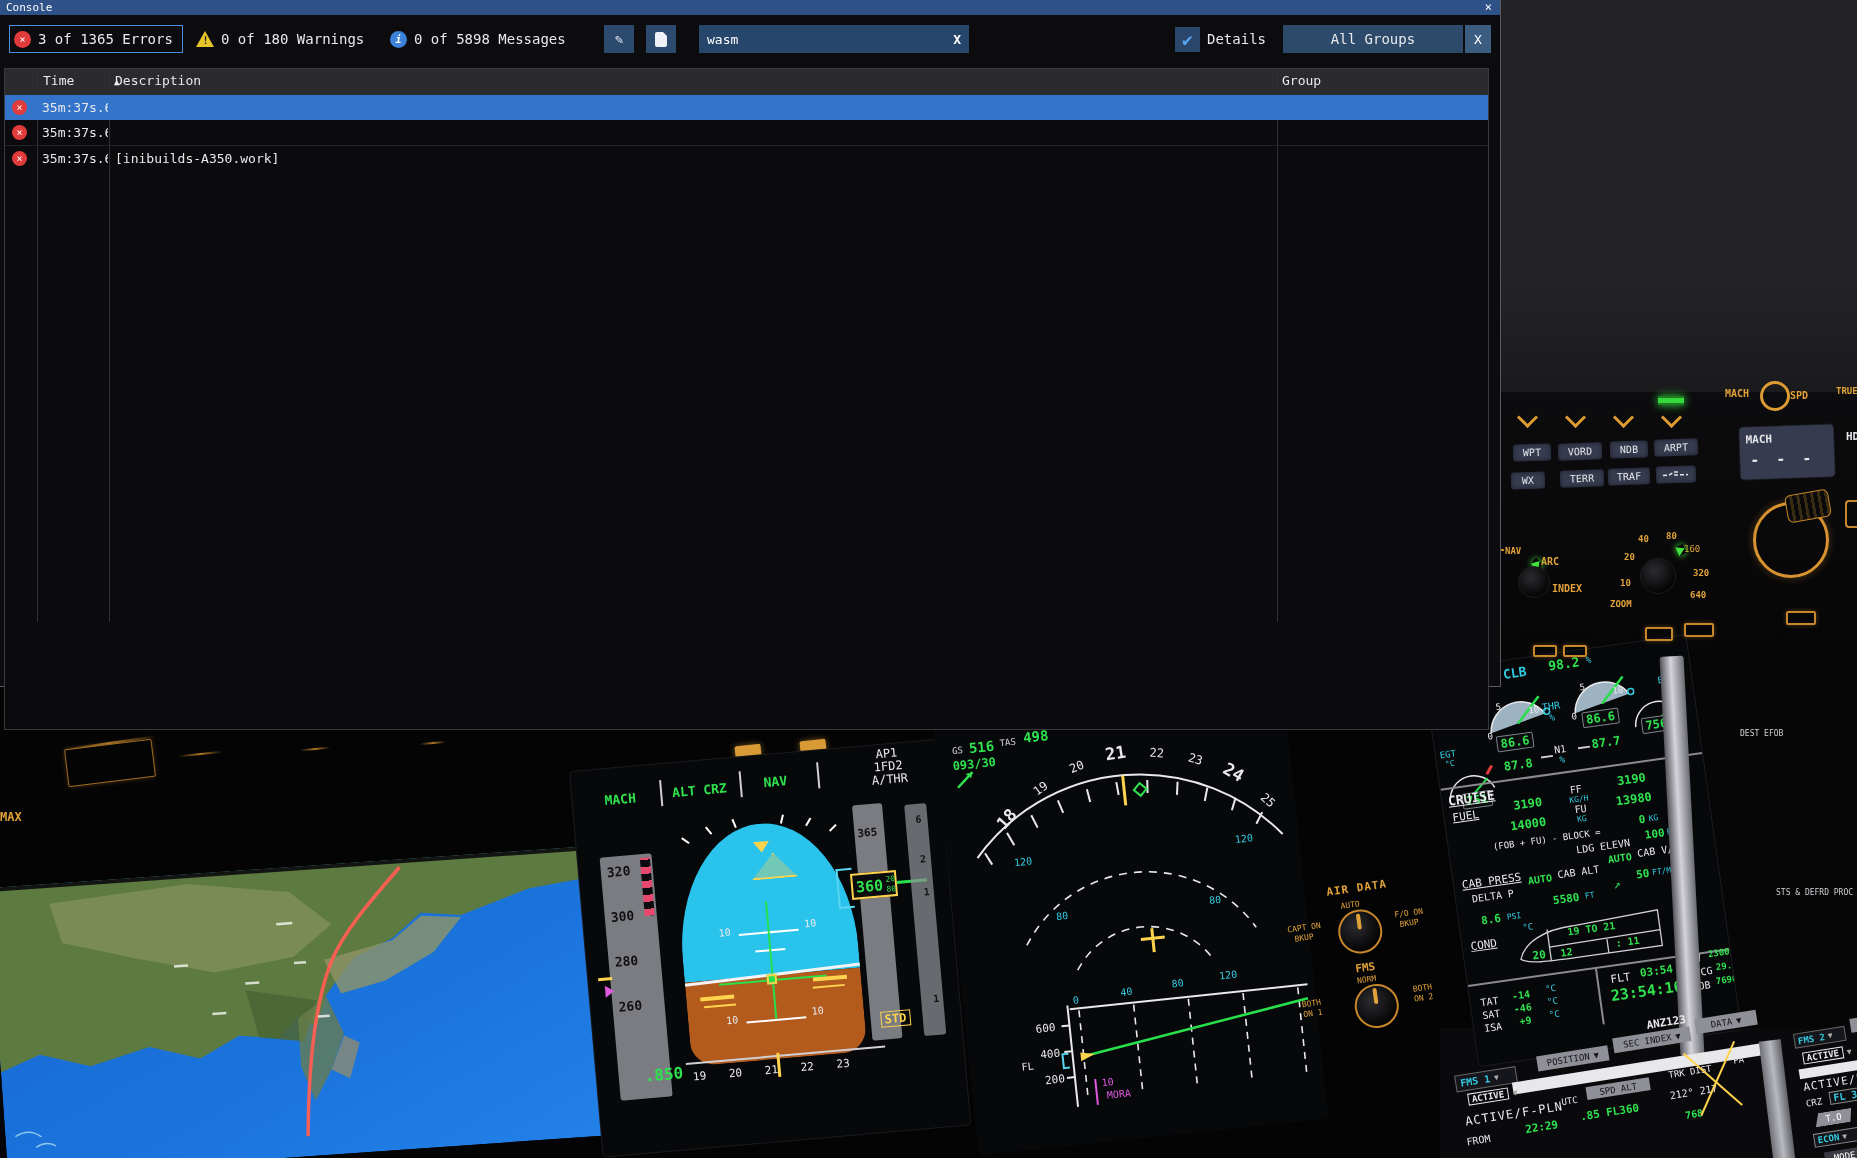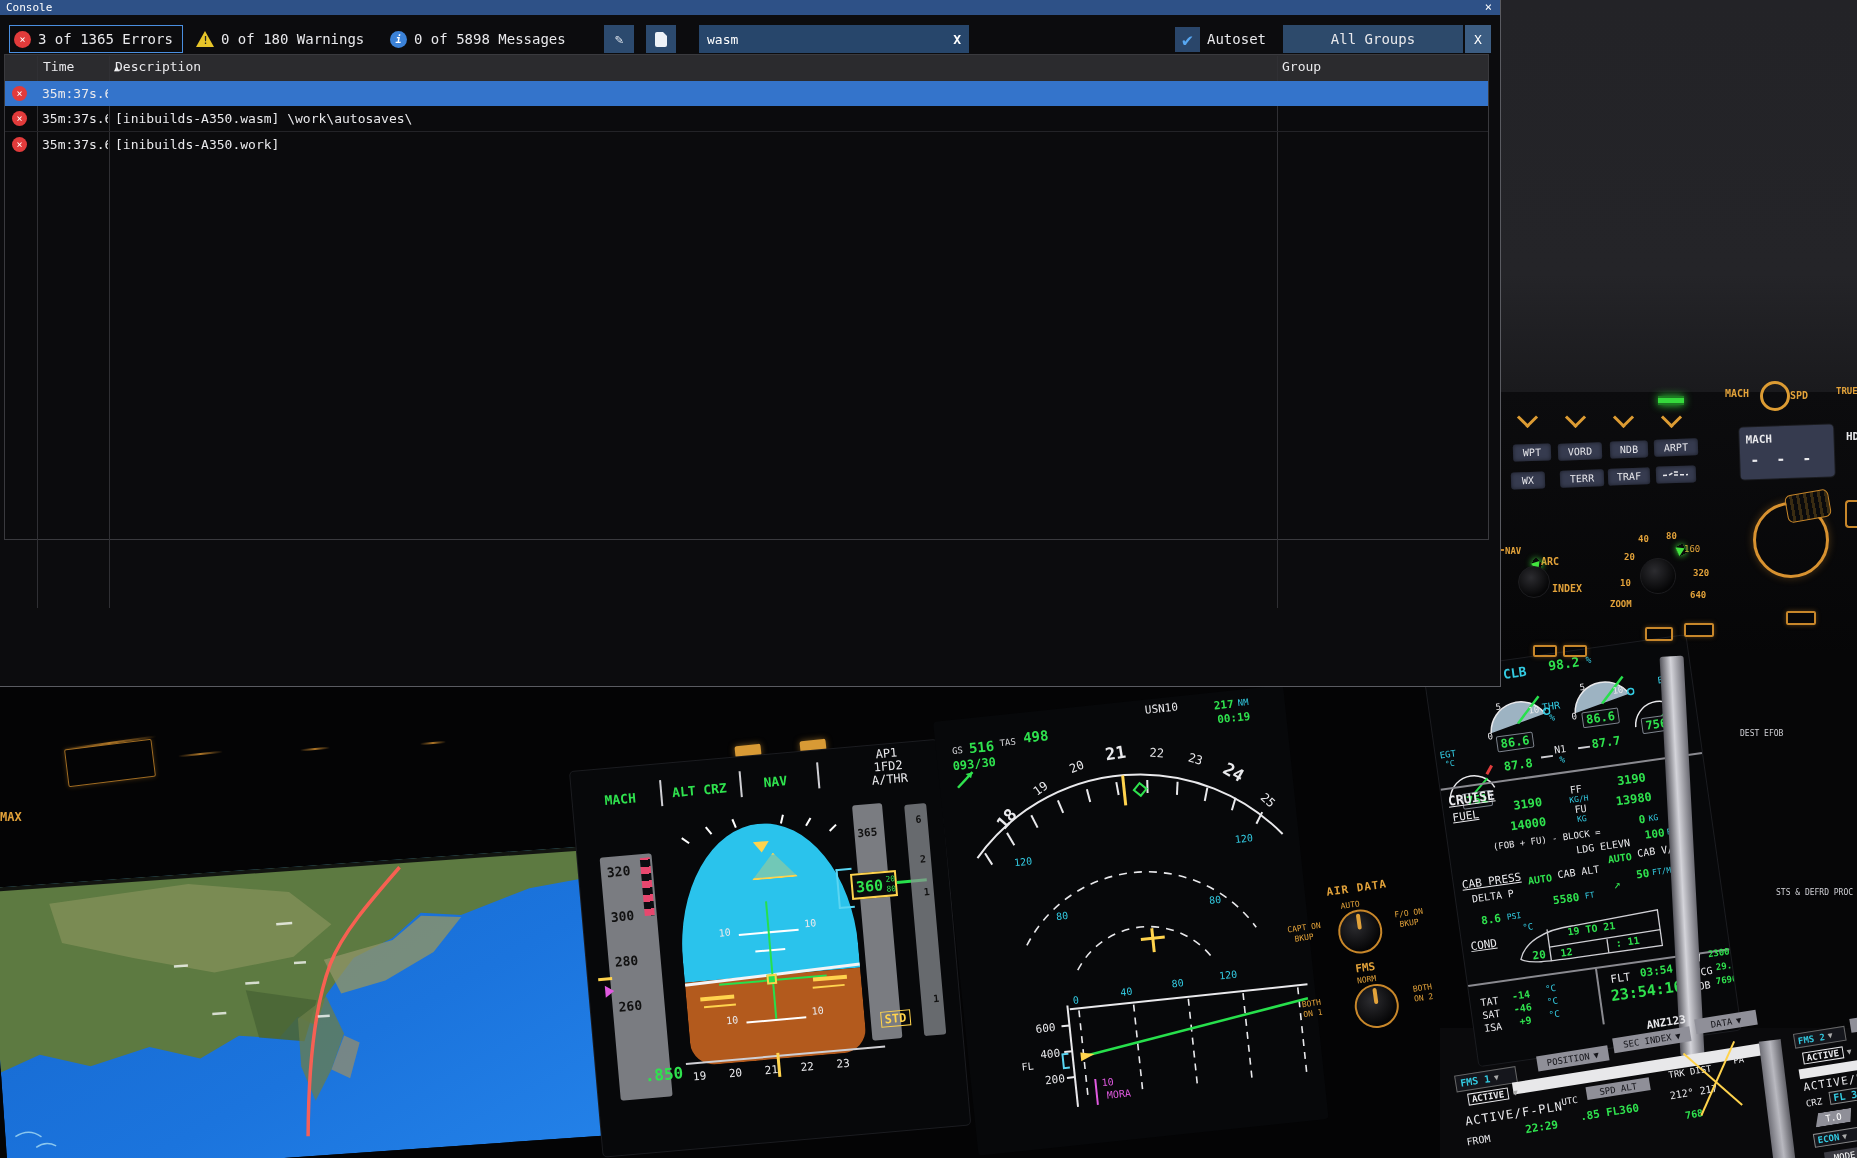--- a/index.html
+++ b/index.html
@@ -20,21 +20,21 @@
   .warn-tri i{position:absolute;left:-2.5px;top:4px;font-style:normal;font-weight:bold;font-size:10px;color:#222;}
   .tool-btn{top:25px;width:30px;height:28px;background:#2c4a6e;color:#e8eef5;display:flex;align-items:center;justify-content:center;font-size:14px;}
   .doc-ic{width:12px;height:15px;background:#eef2f7;border-radius:2px;position:relative;}
   .doc-ic:before{content:"";position:absolute;right:-1px;top:-1px;border:3px solid #2c4a6e;border-left-color:transparent;border-bottom-color:transparent;}
   .search{left:699px;top:25px;width:270px;height:28px;background:#27466b;color:#fff;font-size:13px;display:flex;align-items:center;padding:0 8px;box-sizing:border-box;}
   .search .sx{margin-left:auto;font-weight:bold;}
   .chk{left:1175px;top:27px;width:25px;height:25px;background:#2a466a;display:flex;align-items:center;justify-content:center;color:#57a7f2;font-size:18px;font-weight:bold;}
   .autoset{left:1207px;top:25px;height:28px;display:flex;align-items:center;color:#e9e9ec;font-size:14px;}
   .allgroups{left:1283px;top:25px;width:180px;height:28px;background:#2d4a6b;color:#e9e9ec;font-size:14px;display:flex;align-items:center;justify-content:center;}
   .gx{left:1465px;top:25px;width:26px;height:28px;background:#3c5d82;color:#fff;font-size:13px;display:flex;align-items:center;justify-content:center;}
-  .tablewrap{left:4px;top:54px;width:1485px;height:486px;border:1px solid #3a3a3e;box-sizing:border-box;background:#0b0b0d;padding-left:9px;}
+  .tablewrap{left:4px;top:68px;width:1485px;height:662px;border:1px solid #3a3a3e;box-sizing:border-box;background:#0b0b0d;padding-left:9px;}
   .thead{left:0;top:0;width:100%;height:26px;background:#2b2b2e;border-bottom:1px solid #3c3c40;color:#e9e9ec;font-size:13px;}
   .col-line{top:0;width:1px;height:552px;background:#303034;}
   .trow{left:0;width:100%;height:25px;color:#e9e9ec;font-size:13px;display:flex;align-items:center;}
   .row-sel{background:#3474cb;}
   .cell-time{position:absolute;left:37px;width:66px;overflow:hidden;white-space:nowrap;}
   .cell-desc{position:absolute;left:110px;width:1160px;overflow:hidden;white-space:nowrap;}
   .row-ic{position:absolute;left:7px;}
   .sort{font-size:9px;position:absolute;left:109px;top:8px;color:#fff;}
   .details{left:10px;top:643px;width:1480px;height:34px;background:#2b2b2e;border:1px solid #47474b;box-sizing:border-box;color:#e9e9ec;font-size:14px;display:flex;align-items:center;gap:12px;padding-left:12px;}
   .play{width:0;height:0;border-top:7px solid transparent;border-bottom:7px solid transparent;border-left:10px solid #e9e9ec;}
@@ -566,21 +566,21 @@
       <span class="doc-ic"></span>
     </div>
     <div class="abs search">
       <span>wasm</span>
       <span class="sx">X</span>
     </div>
     <div class="abs chk">
       <span>✔</span>
     </div>
     <div class="abs autoset">
-      <span>Autoset</span>
+      <span>Details</span>
     </div>
     <div class="abs allgroups">
       <span>All Groups</span>
     </div>
     <div class="abs gx">X</div>
 
     <div class="abs tablewrap">
       <div class="abs thead">
         <span class="abs" style="left:38px;top:4px;">Time</span>
         <span class="sort">▲</span>
@@ -590,21 +590,20 @@
       <div class="abs col-line" style="left:32px;top:1px;"></div>
       <div class="abs col-line" style="left:104px;top:1px;"></div>
       <div class="abs col-line" style="left:1272px;top:1px;"></div>
       <div class="abs trow row-sel" style="top:26px;">
         <span class="circle-ic red row-ic" style="width:15px;height:15px;">×</span>
         <span class="cell-time">35m:37s.614</span>
       </div>
       <div class="abs trow" style="top:51px;border-bottom:1px solid #232327;">
         <span class="circle-ic red row-ic" style="width:15px;height:15px;">×</span>
         <span class="cell-time">35m:37s.614</span>
-        <span class="cell-desc">[inibuilds-A350.wasm] \work\autosaves\</span>
       </div>
       <div class="abs trow" style="top:77px;">
         <span class="circle-ic red row-ic" style="width:15px;height:15px;">×</span>
         <span class="cell-time">35m:37s.614</span>
         <span class="cell-desc">[inibuilds-A350.work]</span>
       </div>
     </div>
 
   </div>
 

